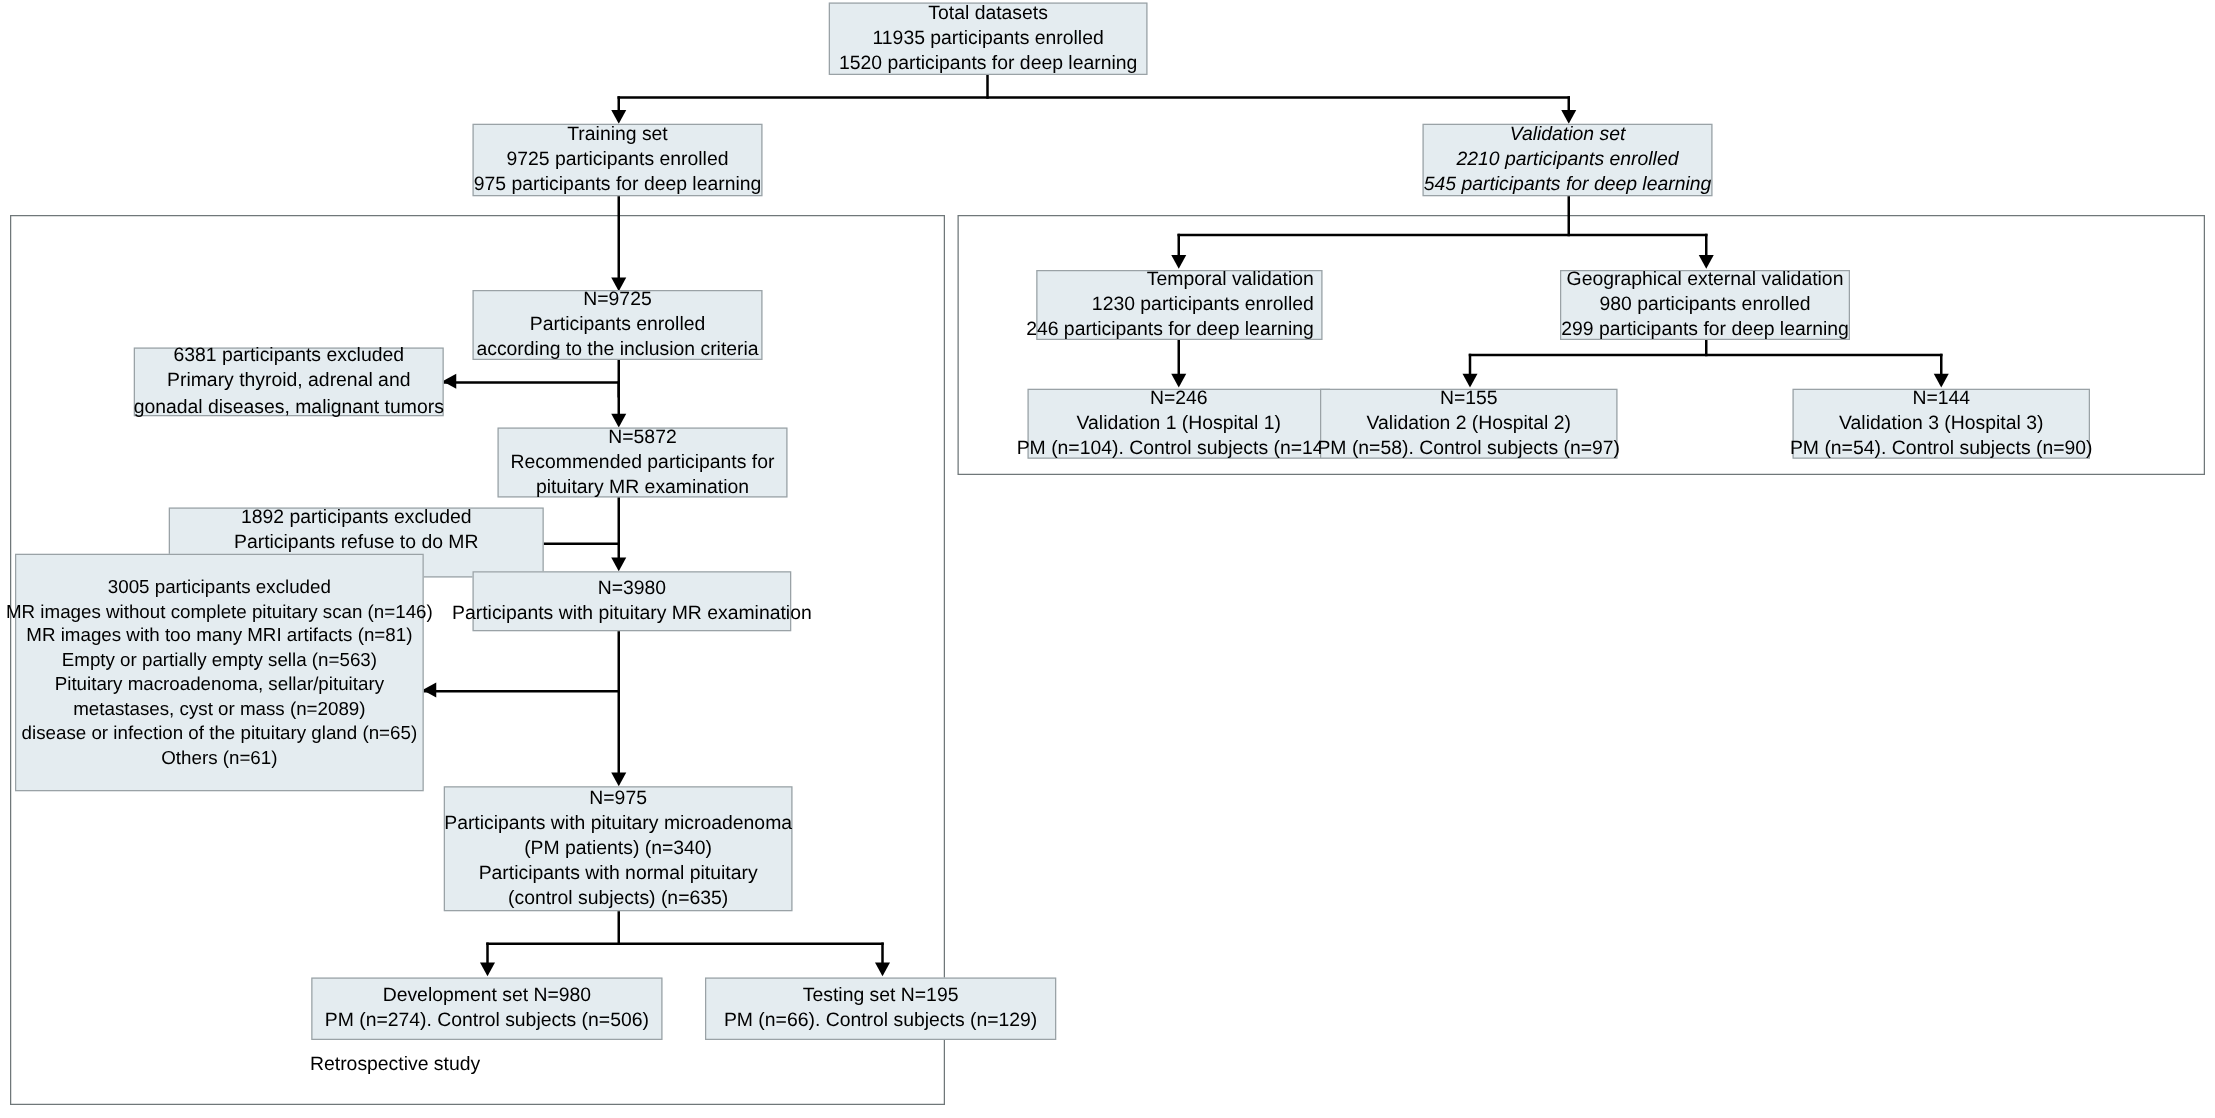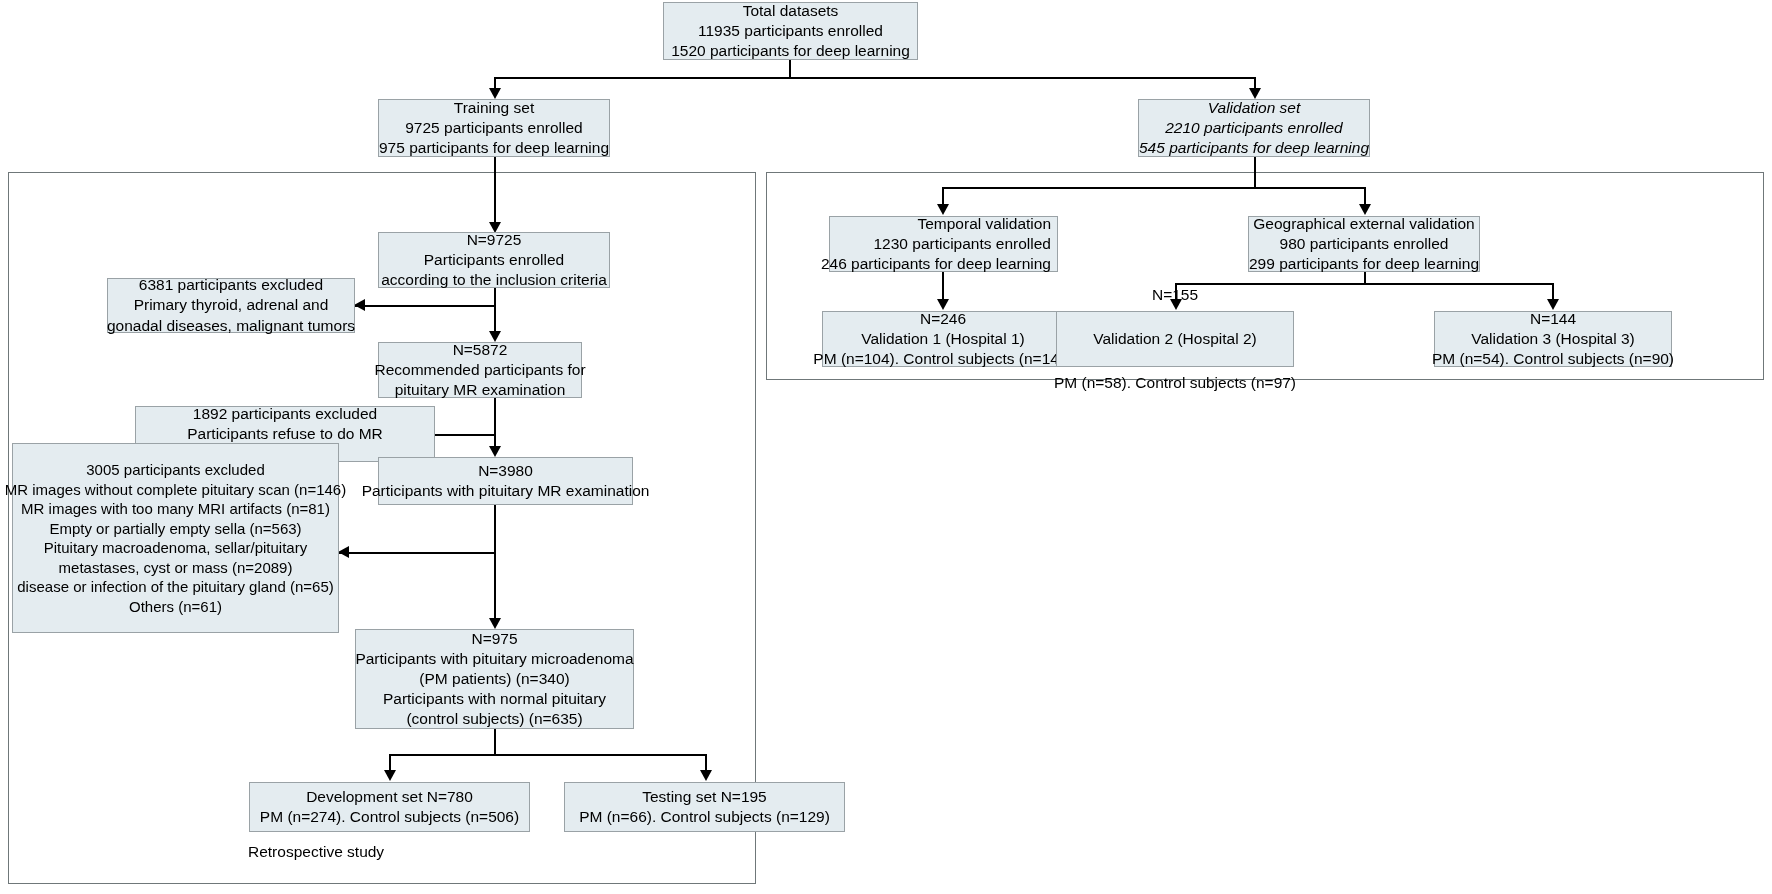--- a/index.html
+++ b/index.html
@@ -139,21 +139,21 @@
   <div class="arrow-down" style="left:1170px; top:299px;"></div>
   <div class="vline" style="left:1552px; top:283px; height:18px;"></div>
   <div class="arrow-down" style="left:1547px; top:299px;"></div>
 
   <div class="box" style="left:822px; top:311px; width:242px; height:56px;">
     <span class="ln">N=246</span>
     <span class="ln">Validation 1 (Hospital 1)</span>
     <span class="ln">PM (n=104). Control subjects (n=142)</span>
   </div>
 
-  <div class="box" style="left:1056px; top:311px; width:238px; height:56px;gap:24px;">
+  <div class="box" style="left:1056px; top:311px; width:238px; height:56px;">
     <span class="ln">N=155</span>
     <span class="ln">Validation 2 (Hospital 2)</span>
     <span class="ln">PM (n=58). Control subjects (n=97)</span>
   </div>
 
   <div class="box" style="left:1434px; top:311px; width:238px; height:56px;">
     <span class="ln">N=144</span>
     <span class="ln">Validation 3 (Hospital 3)</span>
     <span class="ln">PM (n=54). Control subjects (n=90)</span>
   </div>
@@ -170,21 +170,21 @@
 
   <div class="box" style="left:107px; top:278px; width:248px; height:55px;">
     <span class="ln">6381 participants excluded</span>
     <span class="ln">Primary thyroid, adrenal and</span>
     <span class="ln">gonadal diseases, malignant tumors</span>
   </div>
 
   <div class="vline" style="left:494px; top:305px; height:28px;"></div>
   <div class="arrow-down" style="left:489px; top:331px;"></div>
 
-  <div class="box" style="left:378px; top:342px; width:204px; height:56px;">
+  <div class="box" style="left:398px; top:342px; width:232px; height:56px;">
     <span class="ln">N=5872</span>
     <span class="ln">Recommended participants for</span>
     <span class="ln">pituitary MR examination</span>
   </div>
 
   <div class="vline" style="left:494px; top:398px; height:50px;"></div>
   <div class="hline" style="left:354px; top:434px; width:141px;"></div>
   <div class="arrow-left" style="left:354px; top:428px;"></div>
 
   <div class="box" style="left:123px; top:406px; width:300px; height:56px;margin-left:12px;">
@@ -226,21 +226,21 @@
   </div>
 
   <div class="vline" style="left:494px; top:729px; height:27px;"></div>
   <div class="hline" style="left:389px; top:754px; width:318px;"></div>
   <div class="vline" style="left:389px; top:754px; height:18px;"></div>
   <div class="arrow-down" style="left:384px; top:770px;"></div>
   <div class="vline" style="left:705px; top:754px; height:18px;"></div>
   <div class="arrow-down" style="left:700px; top:770px;"></div>
 
   <div class="box" style="left:249px; top:782px; width:281px; height:50px;">
-    <span class="ln">Development set N=780</span>
+    <span class="ln">Development set N=980</span>
     <span class="ln">PM (n=274). Control subjects (n=506)</span>
   </div>
 
   <div class="box" style="left:564px; top:782px; width:281px; height:50px;">
     <span class="ln">Testing set N=195</span>
     <span class="ln">PM (n=66). Control subjects (n=129)</span>
   </div>
 
 </div>
 

